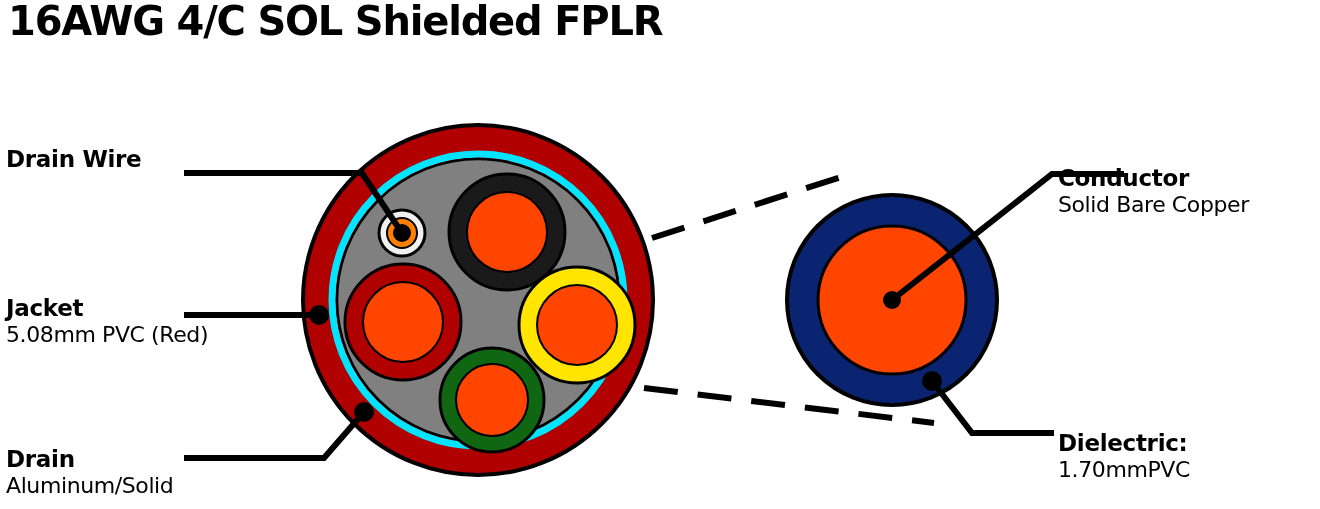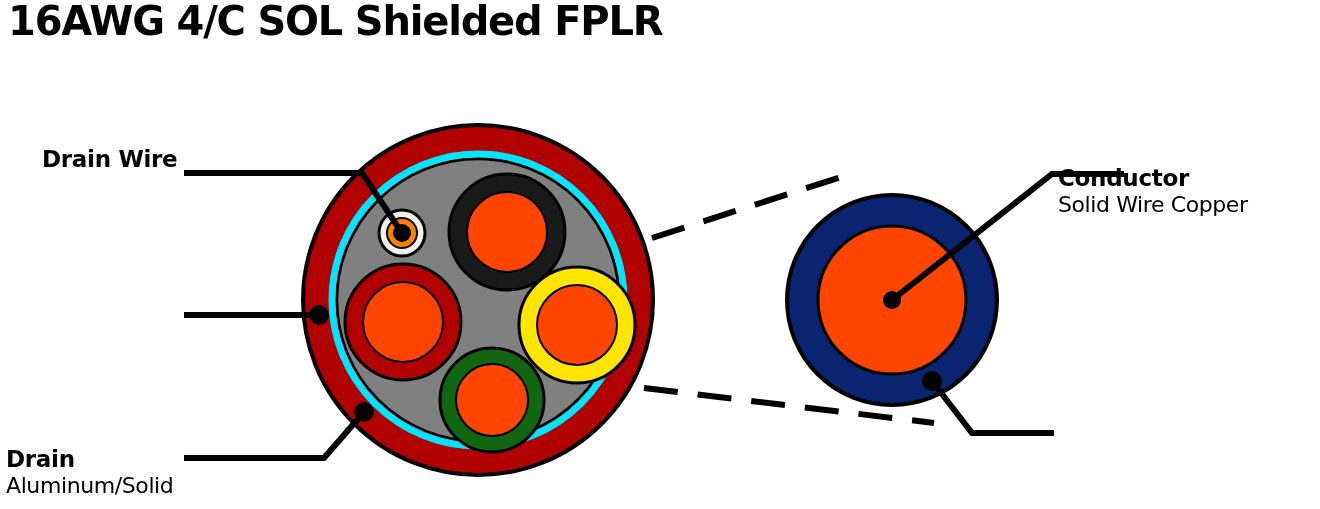--- a/index.html
+++ b/index.html
@@ -52,35 +52,43 @@
   }
   svg { display: block; }
 </style>
 </head>
 <body>
 
 <div id="stage">
 
   <div class="title">16AWG 4/C SOL Shielded FPLR</div>
 
-  <div class="callout" style="left:2px; top:146px;margin-left:36px;">
+  <div class="callout" style="left:2px; top:146px;">
     <div class="hd">Drain Wire</div>
   </div>
 
+  <div class="callout" style="left:2px; top:295px;">
+    <div class="hd">Jacket</div>
+    <div class="ln">5.08mm PVC (Red)</div>
+  </div>
 
   <div class="callout" style="left:2px; top:446px;">
     <div class="hd">Drain</div>
     <div class="ln">Aluminum/Solid</div>
   </div>
 
   <div class="callout" style="left:1054px; top:165px;">
     <div class="hd">Conductor</div>
-    <div class="ln">Solid Wire Copper</div>
+    <div class="ln">Solid Bare Copper</div>
   </div>
 
+  <div class="callout" style="left:1054px; top:430px;">
+    <div class="hd">Dielectric:</div>
+    <div class="ln">1.70mmPVC</div>
+  </div>
 
   <svg width="1320" height="509" viewBox="0 0 1320 509" style="position:absolute; left:0; top:0;">
 
     <g>
 
       <circle cx="474" cy="300" r="175" fill="#B00000" stroke="#000000" stroke-width="4"></circle>
 
       <circle cx="474" cy="300" r="146" fill="none" stroke="#00E5FF" stroke-width="7"></circle>
 
       <circle cx="474" cy="300" r="141" fill="#808080" stroke="#000000" stroke-width="2.5"></circle>

